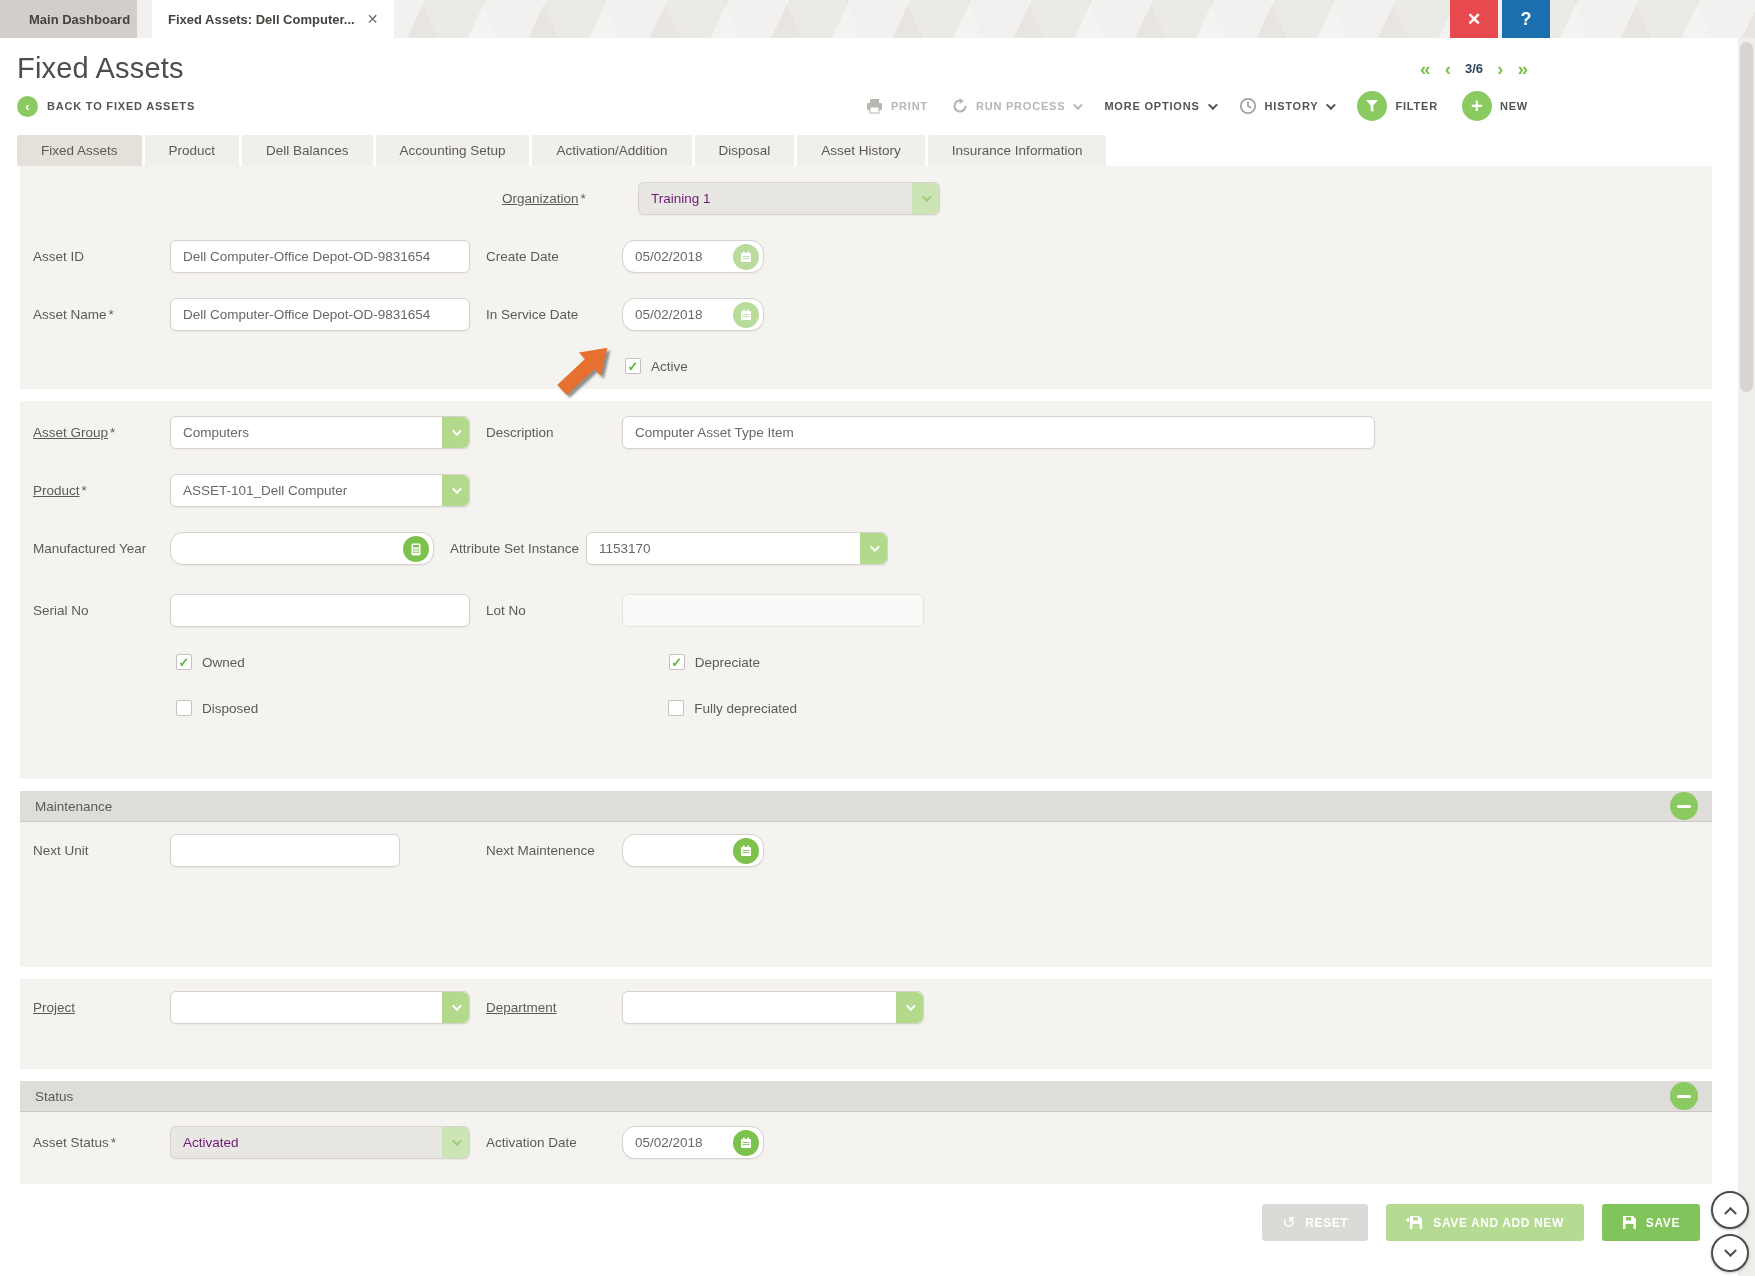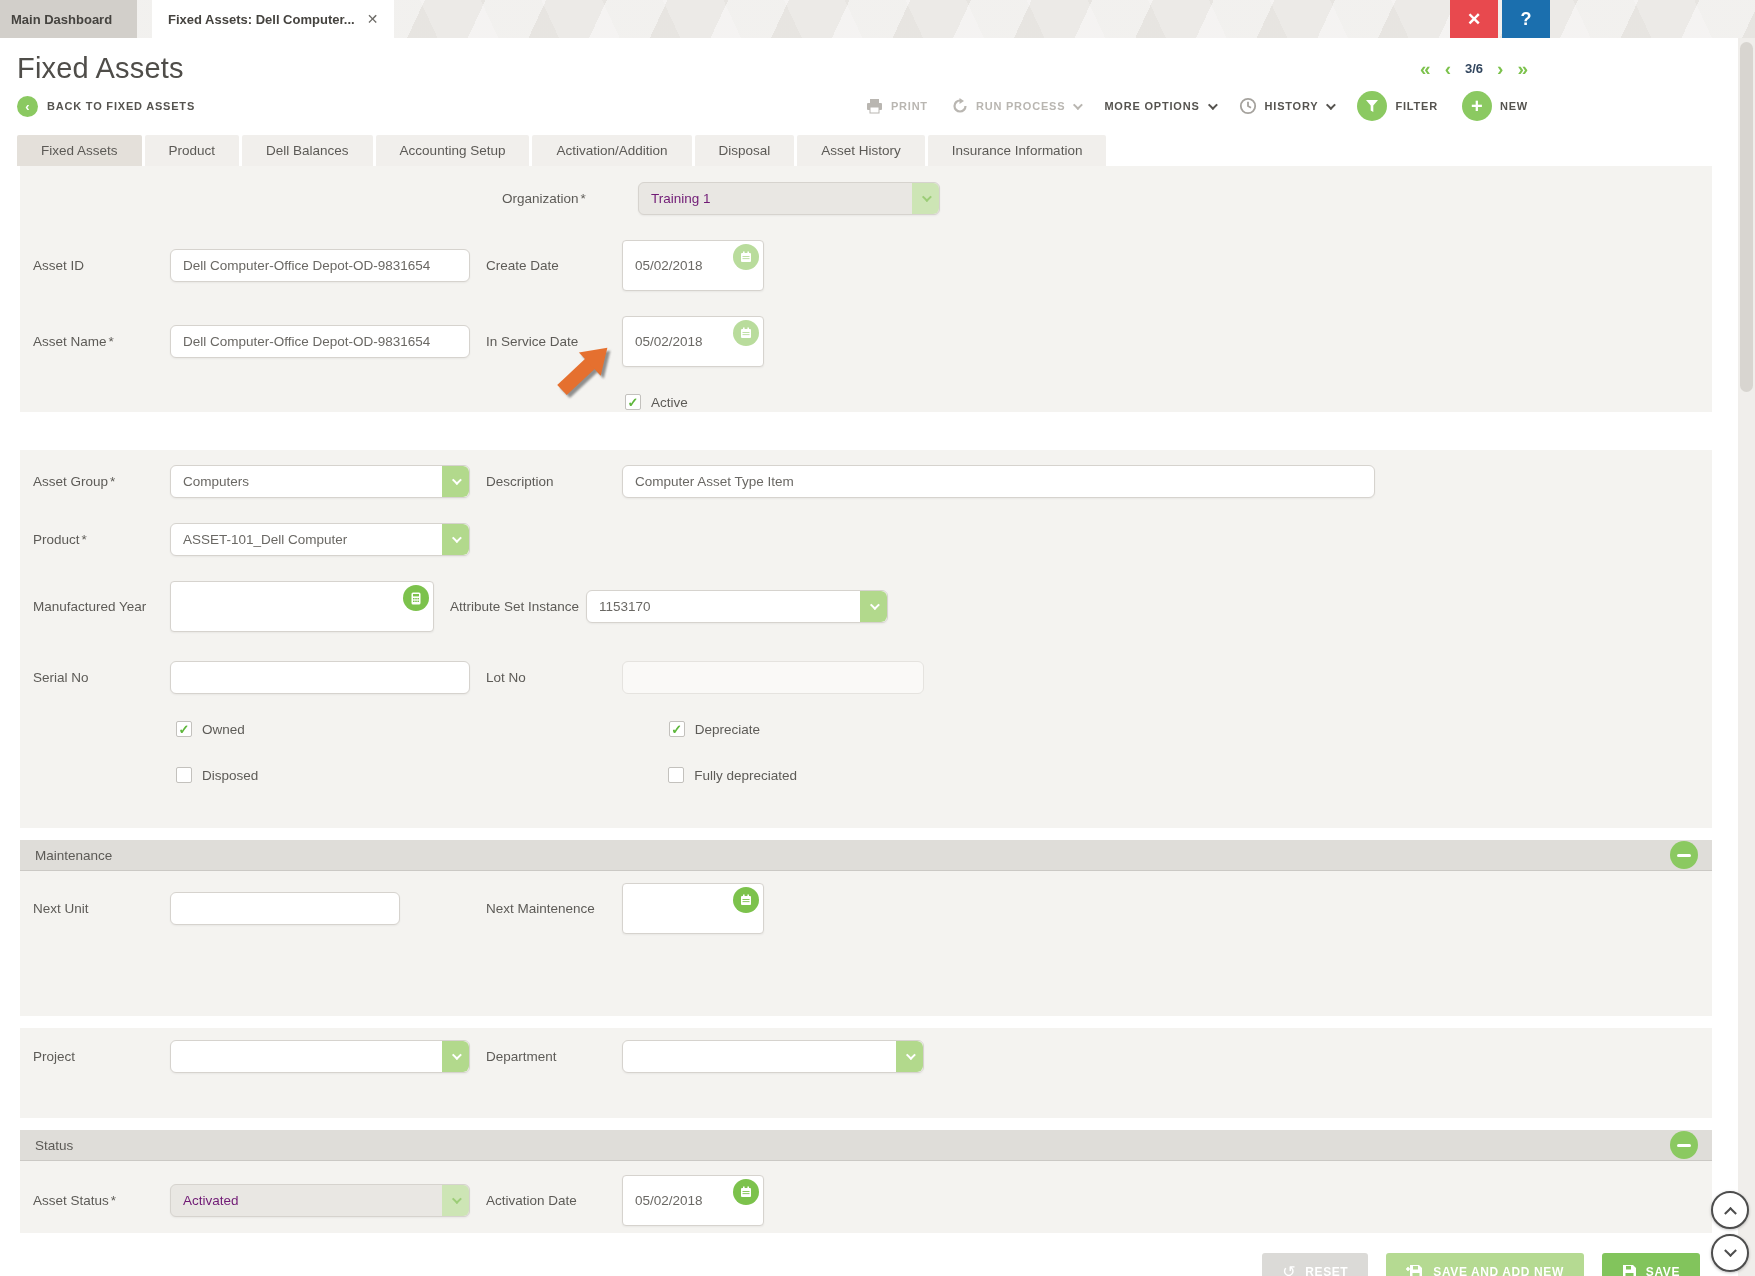--- a/index.html
+++ b/index.html
@@ -7,21 +7,21 @@
               font-family:"Liberation Sans", sans-serif; color:#5d5b57; }
   .page { position:relative; width:1755px; height:1276px; }
 
   
   .topbar { position:relative; height:38px; background-color:#eceae7;
     background-image:
       repeating-linear-gradient(115deg, rgba(255,255,255,.45) 0 55px, rgba(0,0,0,0) 55px 110px),
       repeating-linear-gradient(245deg, rgba(222,219,214,.35) 0 55px, rgba(0,0,0,0) 55px 110px);
     display:flex; align-items:stretch; }
   .wtab { display:flex; align-items:center; font-weight:bold; font-size:13px; color:#45433f; }
-  .wtab.main { width:137px; background:#d2cfca; padding-left:11px; }
+  .wtab.main { width:137px; background:#d2cfca; padding-left:29px; }
   .wtab.doc  { background:#fff; margin-left:15px; padding:0 16px; gap:12px; }
   .wtab.doc .x { color:#6e6c68; font-size:14px; font-weight:normal; cursor:pointer; }
   .winbtns { position:absolute; right:205px; top:0; display:flex; gap:4px; }
   .winbtn { width:48px; height:38px; display:flex; align-items:center; justify-content:center;
             color:#fff; font-weight:bold; font-size:17px; cursor:pointer; }
   .winbtn.red  { background:#e8494e; }
   .winbtn.blue { background:#1b6fae; font-size:18px; }
 
   
   .header { position:relative; padding:14px 227px 0 17px; }
@@ -58,42 +58,42 @@
             display:flex; align-items:center; padding-left:15px; font-size:13.5px; color:#5c5a56; }
   .minus { position:absolute; right:14px; top:1px; width:28px; height:28px; border-radius:50%;
            background:#8bc961; cursor:pointer; }
   .minus::after { content:""; position:absolute; left:7px; top:13px; width:14px; height:3px;
                   background:#fff; border-radius:2px; }
   .gap { height:12px; background:#fff; }
 
   .frow { display:flex; align-items:center; padding-left:13px; margin-bottom:25px; }
   .lbl { width:137px; font-size:13.5px; color:#5d5b57; line-height:21px; }
   .lbl2 { width:136px; margin-left:16px; }
-  .lbl .lnk { cursor:pointer; }
+  .lbl .lnk { text-decoration:underline; cursor:pointer; }
   .req { margin-left:2px; }
   .spacer { width:453px; }
 
   .tin { height:33px; border:1px solid #d6d3ce; border-radius:6px; background:#fff;
          font-family:"Liberation Sans",sans-serif; font-size:13.5px; color:#6a6864;
          padding:0 12px; box-shadow:0 1px 2px rgba(0,0,0,.05); outline:none; }
   .w300 { width:300px; } .w302 { width:302px; } .w753 { width:753px; }
   .w264 { width:264px; } .w230 { width:230px; } .w142 { width:142px; }
   .tin.dis2 { background:#faf9f7; border-color:#e5e3df; box-shadow:none; }
 
   .dd { position:relative; height:33px; border:1px solid #d6d3ce; border-radius:6px; background:#fff;
         box-shadow:0 1px 2px rgba(0,0,0,.05); display:flex; align-items:center;
         font-size:13.5px; color:#6a6864; padding:0 34px 0 12px; }
   .ddbtn { position:absolute; right:0; top:0; width:27px; height:31px; background:#b2d98c;
            border-radius:0 6px 6px 0; display:flex; align-items:center; justify-content:center; cursor:pointer; }
   .ddbtn .chev { border-color:#fff; }
   .dd.dis { background:#e9e7e3; color:#701a75; }
   .dd.dis .ddbtn { background:#cde5b5; }
   .dd.dis .ddbtn .chev { border-color:#9ccd77; }
 
-  .datef { position:relative; height:51px; border:1px solid #d6d3ce; border-radius:4px; background:#fff;
+  .datef { position:relative; height:33px; border:1px solid #d6d3ce; border-radius:13px; background:#fff;
            box-shadow:0 1px 2px rgba(0,0,0,.05); display:flex; align-items:center; }
   .datef input { border:none; background:transparent; width:100%; height:100%; padding:0 36px 0 12px;
                  font-family:"Liberation Sans",sans-serif; font-size:13.5px; color:#6a6864; outline:none; }
   .datef.soft { background:#fbfaf8; border-color:#e5e3df; box-shadow:none; }
   .circbtn { position:absolute; right:4px; top:3px; width:26px; height:26px; border-radius:50%;
              display:flex; align-items:center; justify-content:center; cursor:pointer; }
   .circbtn.light { background:#b9dc9c; }
   .circbtn.strong { background:#7cc24c; }
 
   .cbrow { display:flex; align-items:center; gap:10px; height:20px; margin-bottom:26px; }

